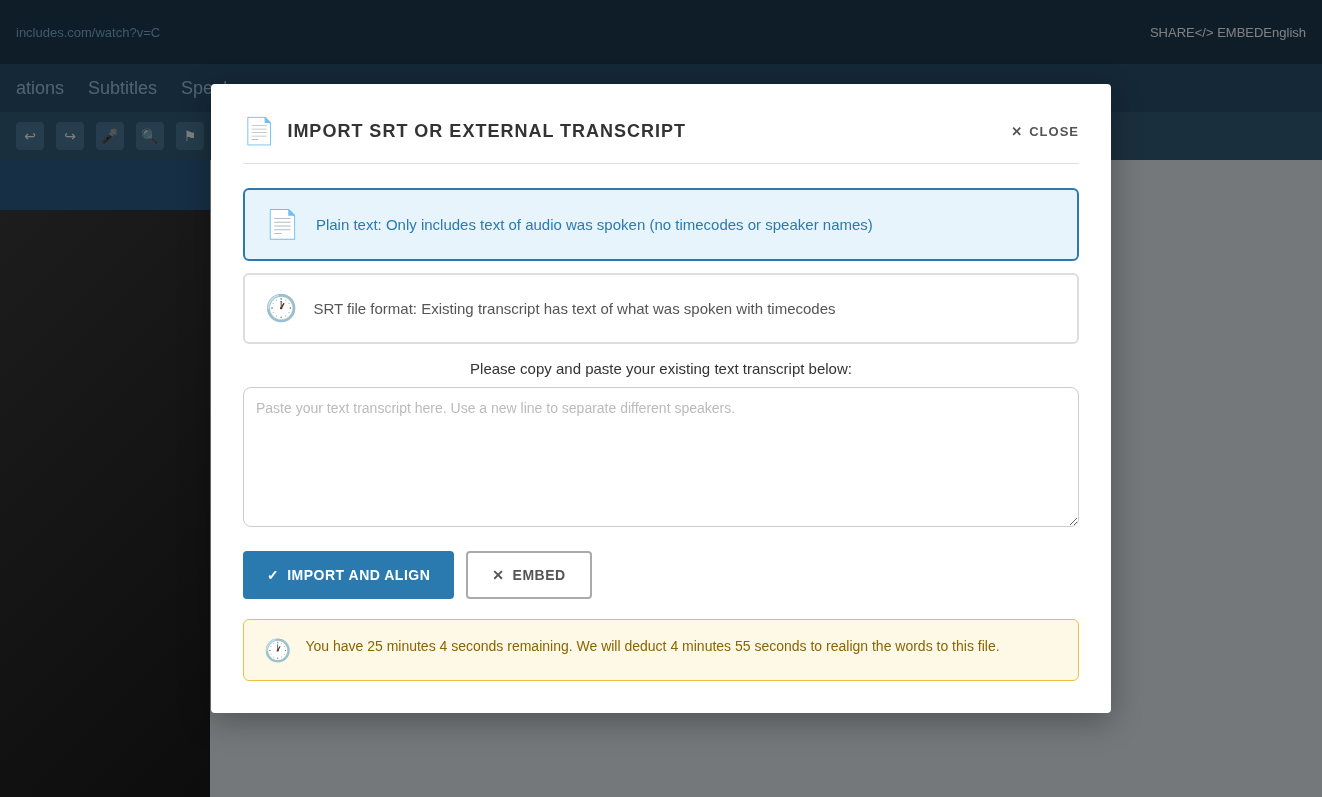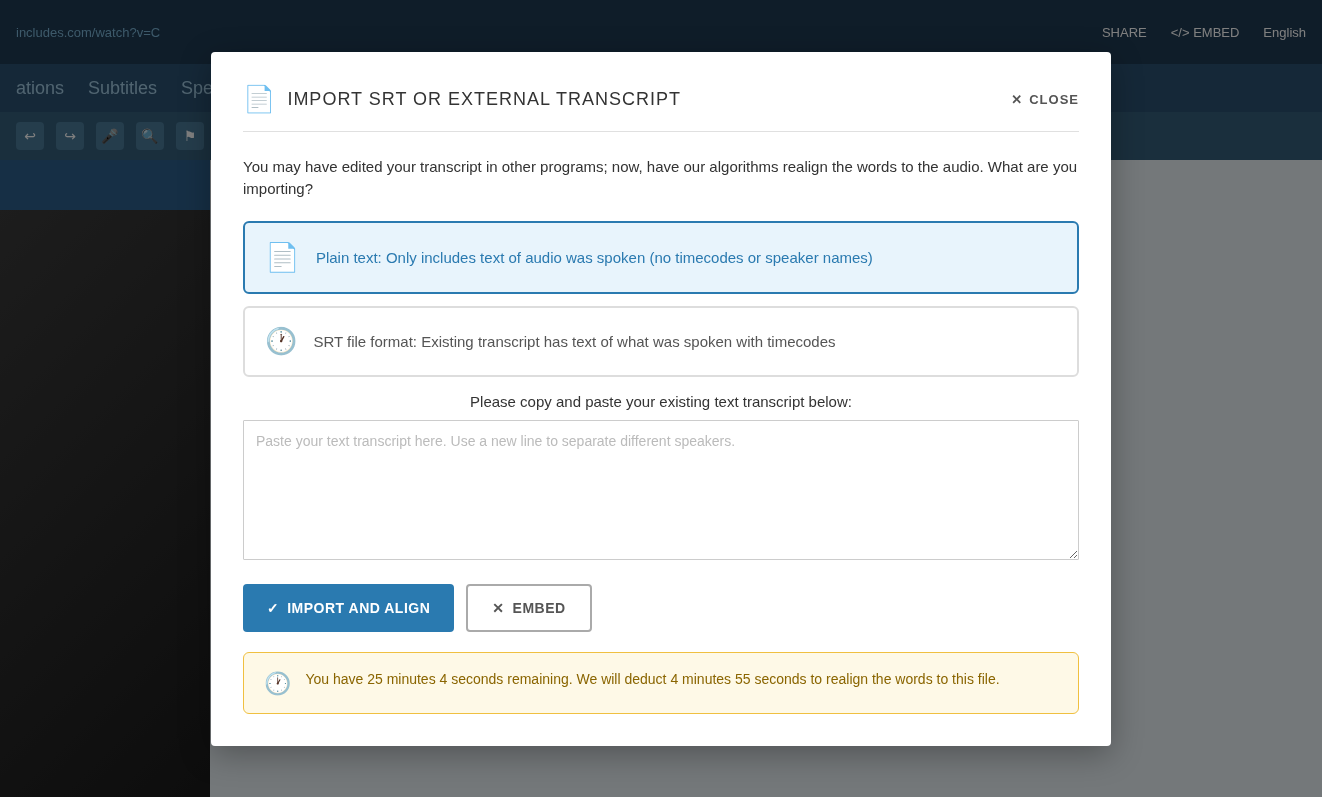--- a/index.html
+++ b/index.html
@@ -33,21 +33,20 @@
     }
 
     .top-bar-left {
       color: #7ab3d4;
       font-size: 13px;
     }
 
     .top-bar-right {
       display: flex;
       align-items: center;
-      gap: 24px;
       color: white;
       font-size: 13px;
     }
 
     .nav-bar {
       position: absolute;
       top: 64px;
       left: 0;
       right: 0;
       height: 48px;
@@ -163,21 +162,21 @@
     }
 
     .modal-title-area {
       display: flex;
       align-items: center;
       gap: 12px;
     }
 
     .modal-title {
       font-size: 18px;
-      font-weight: normal;
+      font-weight: bold;
       color: #333;
       letter-spacing: 1px;
     }
 
     .modal-close {
       display: flex;
       align-items: center;
       gap: 6px;
       color: #555;
       font-size: 13px;
@@ -236,21 +235,21 @@
       font-size: 15px;
       margin-bottom: 10px;
       margin-top: 16px;
       text-align: center;
     }
 
     .paste-textarea {
       width: 100%;
       height: 140px;
       border: 1px solid #ccc;
-      border-radius: 1px;
+      border-radius: 8px;
       padding: 12px;
       font-size: 14px;
       color: #aaa;
       resize: both;
       outline: none;
       font-family: Arial, sans-serif;
     }
 
     .paste-textarea::placeholder {
       color: #bbb;
@@ -384,21 +383,20 @@
         <span class="file-icon">📄</span>
         <span class="modal-title">IMPORT SRT OR EXTERNAL TRANSCRIPT</span>
       </div>
       <div class="modal-close">
         <span>✕</span>
         <span>CLOSE</span>
       </div>
     </div>
 
     
-    <p class="modal-desc">You may have edited your transcript in other programs; now, have our algorithms realign the words to the audio. What are you importing?</p>
 
     
     <div class="option-card selected">
       <span class="option-icon">📄</span>
       <span class="option-text">Plain text: Only includes text of audio was spoken (no timecodes or speaker names)</span>
     </div>
 
     
     <div class="option-card unselected">
       <span class="clock-icon-option">🕐</span>

